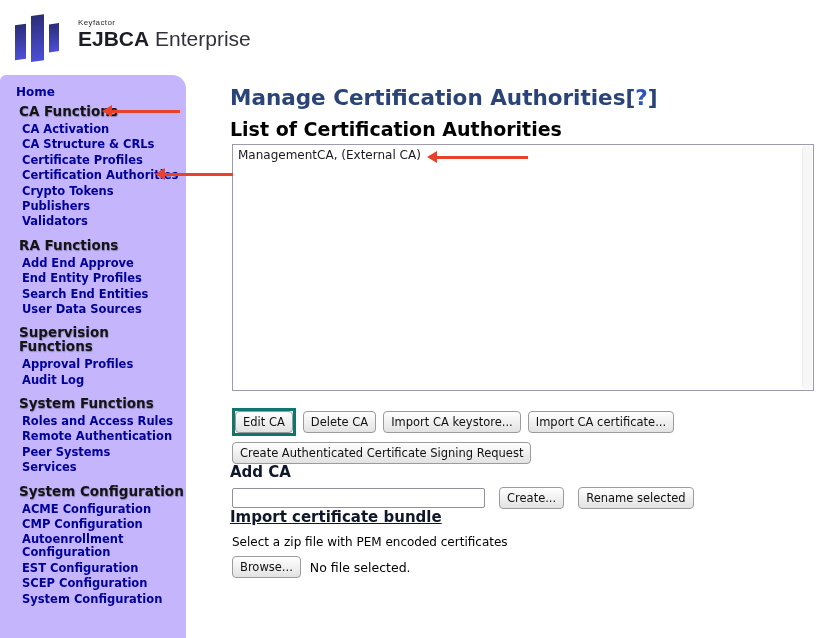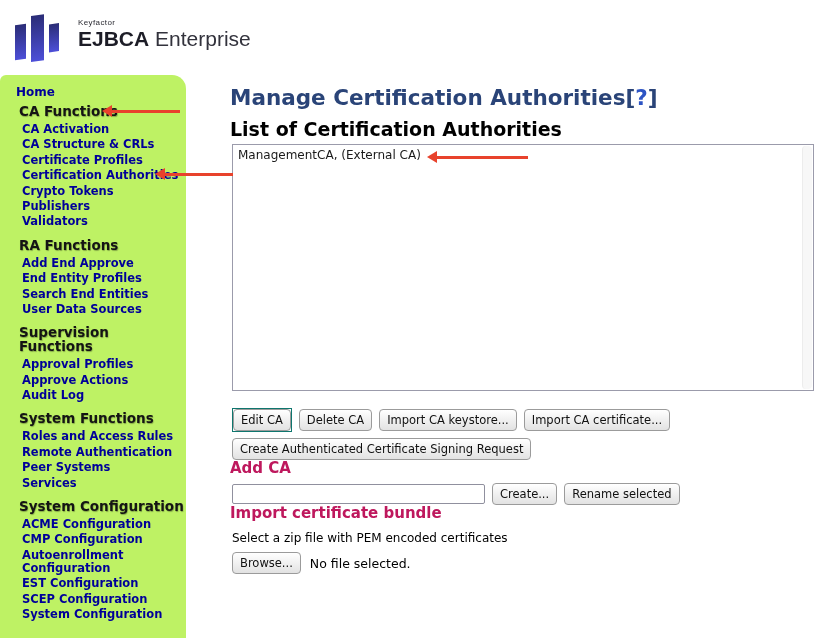--- a/index.html
+++ b/index.html
@@ -12,21 +12,21 @@
   .logo{position:absolute;left:10px;top:8px;display:flex;align-items:flex-start;}
   .logo-bars{width:62px;height:56px;}
   .logo-text{margin-left:6px;padding-top:10px;font-family:"Liberation Sans",sans-serif;}
   .logo-small{font-size:8px;color:#2b2b33;letter-spacing:.4px;line-height:9px;}
   .logo-big{font-size:21px;line-height:24px;color:#1d1d27;}
   .logo-big .b{font-weight:700;}
   .logo-big .l{font-weight:400;color:#32323c;}
   
   .sidebar{
     position:absolute;left:0;top:75px;width:186px;height:563px;
-    background:#bef264;border-top-right-radius:14px;border-top-left-radius:6px;
+    background:#c4b5fd;border-top-right-radius:14px;border-top-left-radius:6px;
     padding-top:10px;box-sizing:border-box;overflow:hidden;
   }
   .side-home{font-size:12px;font-weight:bold;color:#000099;padding-left:16px;line-height:14px;cursor:pointer;}
   .section-title{
     font-size:13.5px;font-weight:bold;color:#141414;padding-left:19px;
     line-height:14px;margin:8px 0 4px;text-shadow:0.6px 0.9px 1px rgba(0,0,0,0.30);
   }
   .section-title.first{margin-top:5px;}
   .side-item{
     font-size:11.5px;font-weight:bold;color:#000099;line-height:13px;
@@ -34,21 +34,21 @@
   }
   
   .main{position:absolute;left:230px;top:84px;width:588px;}
   h1.page-title{
     font-size:21.5px;line-height:27px;font-weight:bold;color:#2a4478;
     margin:0 0 11px;letter-spacing:0;
   }
   .help-open,.help-close{color:#2a4478;}
   .help-mark{color:#2d54c4;cursor:pointer;}
   h2.sec{font-size:19px;line-height:15px;font-weight:bold;margin:0 0 7px;color:#000;}
-  h3.sec{font-size:15px;line-height:17px;font-weight:bold;margin:0;color:#be185d;}
+  h3.sec{font-size:15px;line-height:17px;font-weight:bold;margin:0;color:#0f172a;}
   .listbox{
     position:relative;width:582px;height:247px;box-sizing:border-box;
     border:1px solid #9b9bab;background:#fff;margin:0 0 0 2px;
   }
   .listbox .option{
     font-size:12px;line-height:15px;padding:3px 4px 1px 5px;color:#1a1a1a;cursor:default;
   }
   .scroll-track{
     position:absolute;top:1px;right:1px;bottom:1px;width:9px;
     background:#f7f7f7;border-left:1px solid #ececec;border-radius:4px;
@@ -56,41 +56,41 @@
   .btn{
     font-family:"DejaVu Sans",sans-serif;font-size:11.5px;color:#111;
     background:linear-gradient(#ffffff,#efefef 55%,#e2e2e2);
     border:1px solid #9b9b9b;border-radius:4px;
     padding:3px 7px;line-height:14px;cursor:pointer;white-space:nowrap;
   }
   .row{display:flex;align-items:center;margin-left:2px;}
   .row1{margin-top:17px;gap:7px;}
   .row2{margin-top:6px;}
   .addca-h{margin-top:15px;}
-  .addca-row{margin-top:6px;gap:7px;}
-  .bundle-h{margin-top:10px;}
+  .addca-row{margin-top:6px;gap:14px;}
+  .bundle-h{margin-top:10px;text-decoration:underline;}
   .bundle-desc{font-size:12px;line-height:14px;margin:9px 0 0 2px;}
   .browse-row{margin-top:7px;gap:9px;}
   .txt-input{
     width:253px;height:20px;box-sizing:border-box;border:1px solid #90909e;
     border-radius:2px;font-size:12px;padding:2px 4px;background:#fff;
   }
   .nofile{font-size:12.5px;color:#000;}
   
   .arrow{position:absolute;height:12px;pointer-events:none;}
   .arrow .shaft{position:absolute;left:8px;right:0;top:4.5px;height:3px;background:#e8422c;}
   .arrow .head{
     position:absolute;left:0;top:0;width:0;height:0;
     border-top:6px solid transparent;border-bottom:6px solid transparent;
     border-right:10px solid #e8422c;
   }
   .arrow-ca-functions{left:102px;top:105px;width:78px;}
   .arrow-cert-authorities{left:155px;top:168px;width:78px;}
   .arrow-managementca{left:427px;top:151px;width:101px;}
-  .ann-box{display:inline-block;border:1px solid #0f766e;line-height:0;}
+  .ann-box{display:inline-block;border:3px solid #0f766e;line-height:0;}
 </style>
 </head>
 <body>
 
 <div class="header">
   <div class="logo">
     <svg class="logo-bars" viewBox="0 0 62 56">
       <defs>
         <linearGradient id="lg" x1="0" y1="0" x2="0" y2="1">
           <stop offset="0" stop-color="#2b2d77"></stop>
@@ -127,21 +127,20 @@
 
   <div class="section-title">RA Functions</div>
   <div class="side-item">Add End Approve</div>
   <div class="side-item">End Entity Profiles</div>
   <div class="side-item">Search End Entities</div>
   <div class="side-item">User Data Sources</div>
 
 
   <div class="section-title">Supervision Functions</div>
   <div class="side-item">Approval Profiles</div>
-  <div class="side-item">Approve Actions</div>
   <div class="side-item">Audit Log</div>
 
   <div class="section-title">System Functions</div>
   <div class="side-item">Roles and Access Rules</div>
   <div class="side-item">Remote Authentication</div>
   <div class="side-item">Peer Systems</div>
   <div class="side-item">Services</div>
 
   <div class="section-title">System Configuration</div>
   <div class="side-item">ACME Configuration</div>

